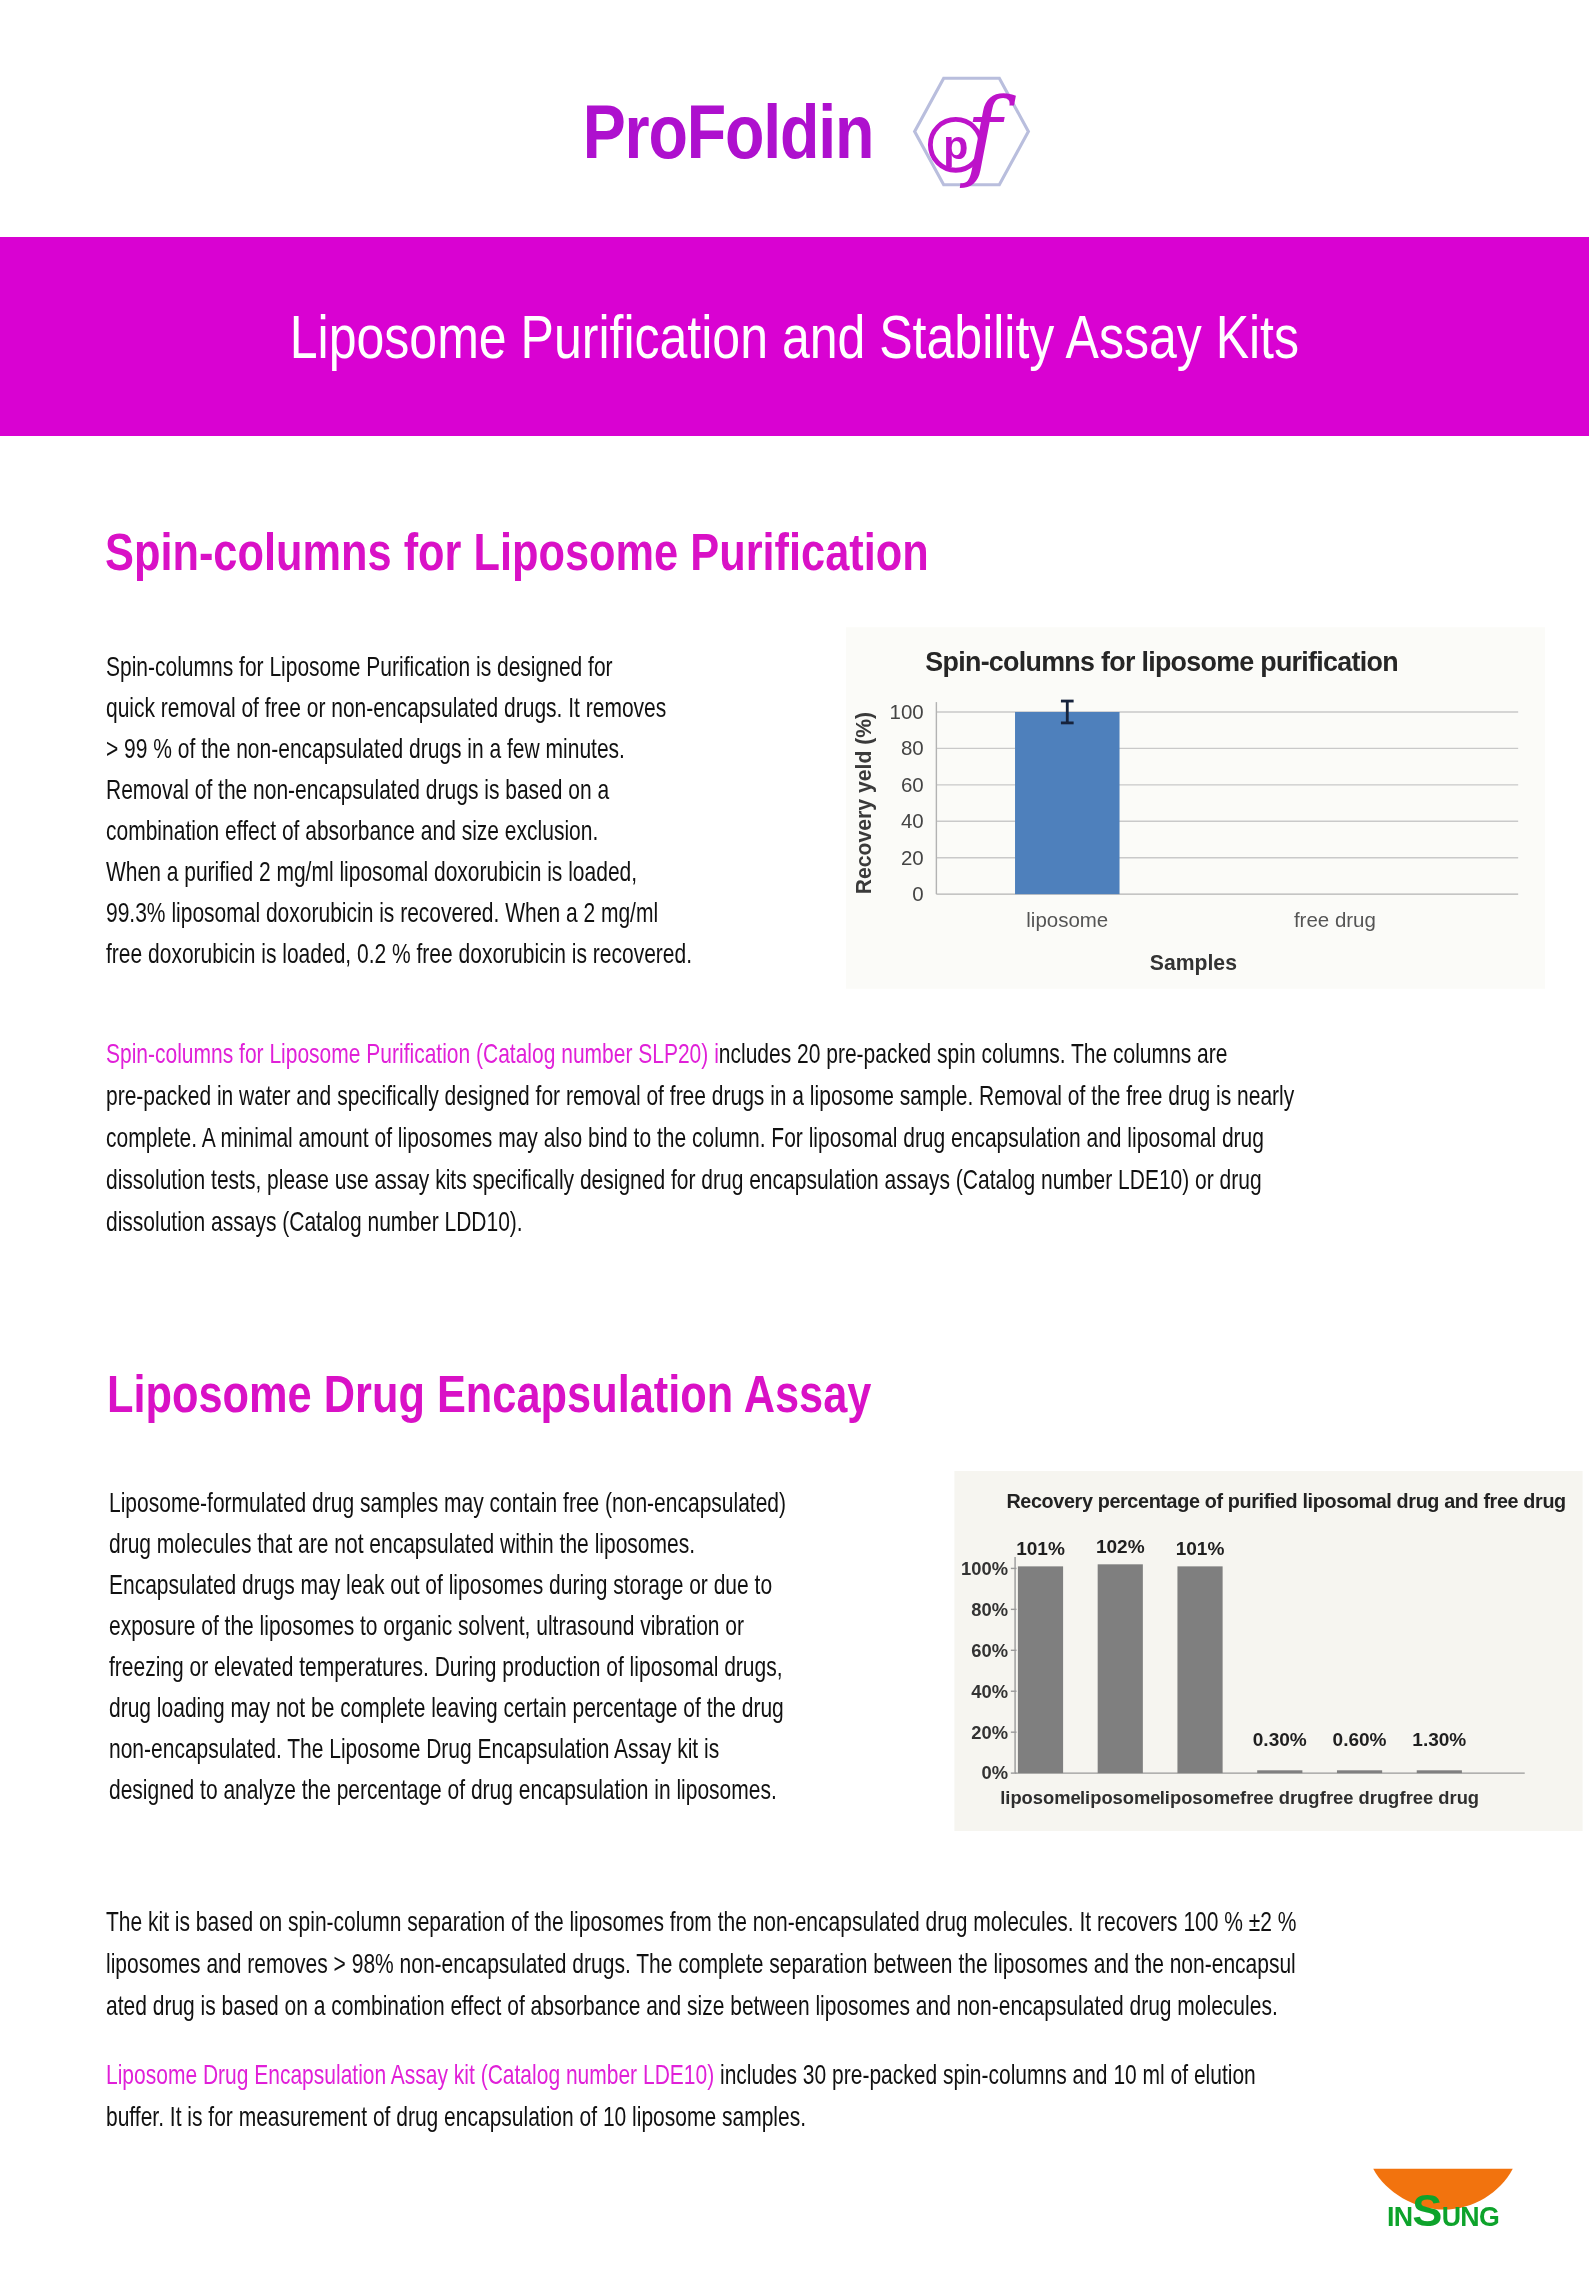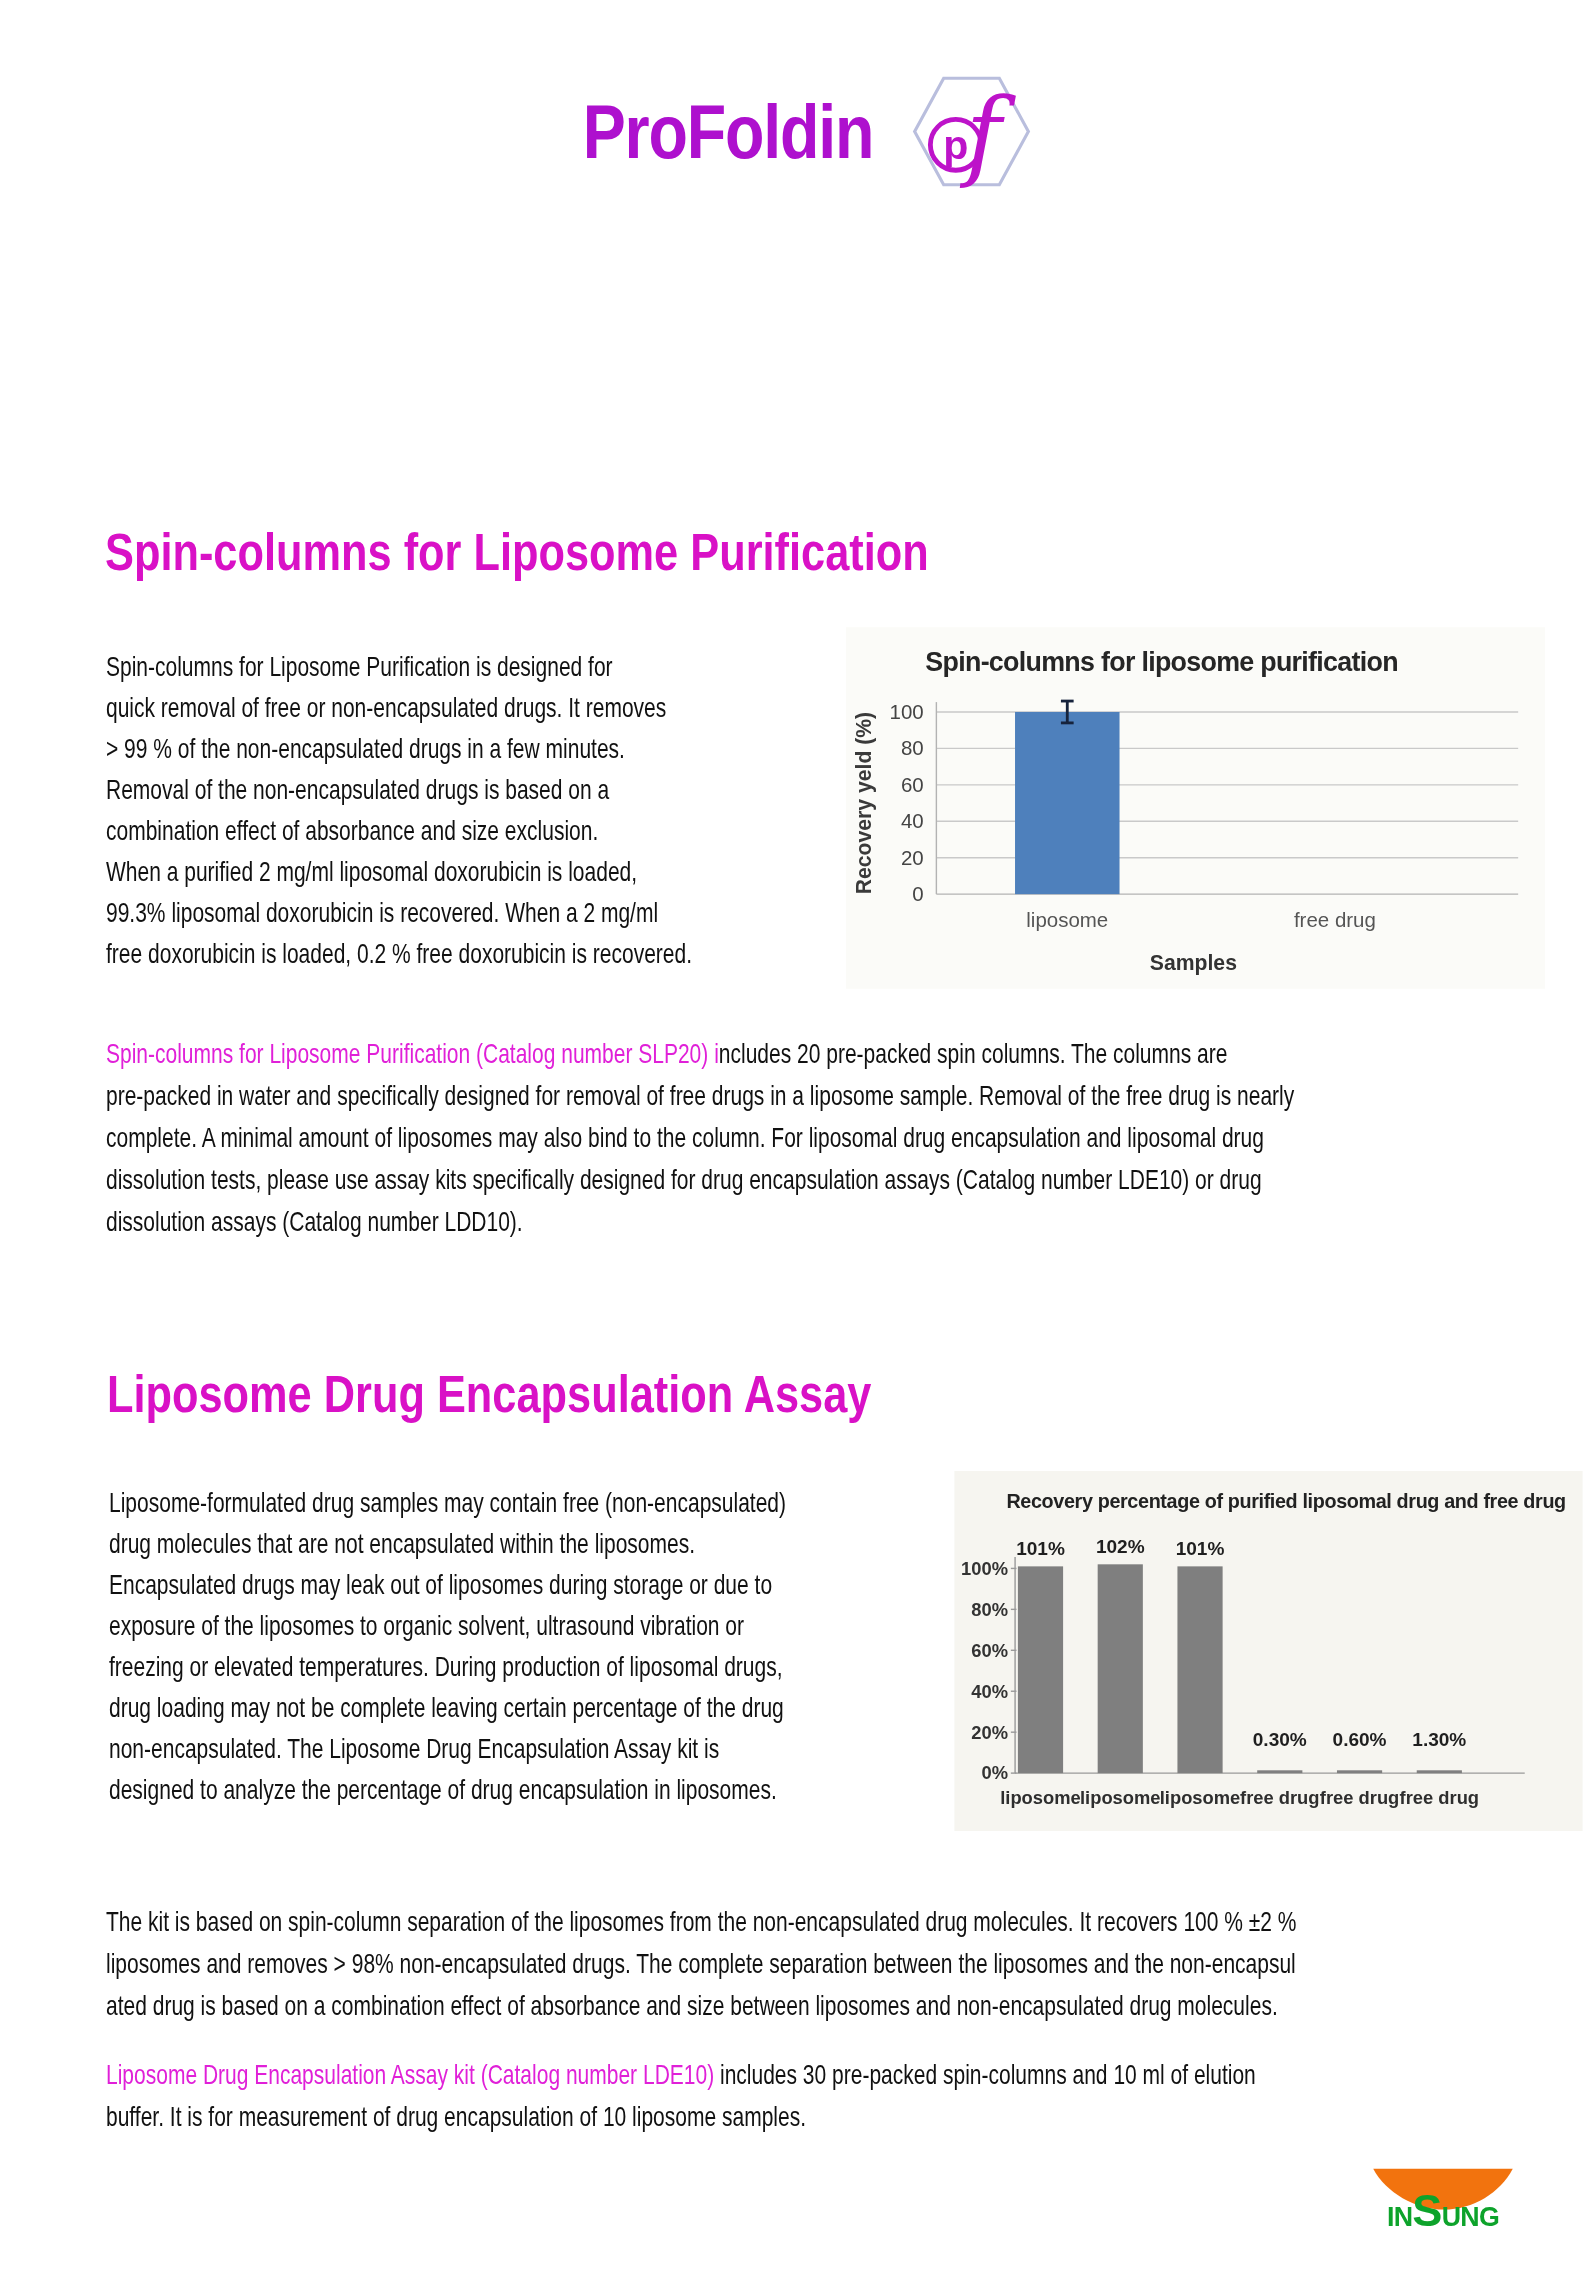--- a/index.html
+++ b/index.html
@@ -51,20 +51,23 @@
   <div class="logo-row">
     <span class="wordmark">ProFoldin</span>
     <svg class="hex-svg" viewBox="0 0 100 100">
       <polygon points="27,6 73,6 97,50 73,94 27,94 3,50" fill="#ffffff" stroke="#b9bedd" stroke-width="2.6"></polygon>
       <circle cx="37" cy="61" r="21" fill="none" stroke="#bd13c9" stroke-width="4"></circle>
       <text x="37" y="73" font-size="34" font-weight="bold" fill="#bd13c9" text-anchor="middle" font-family="Liberation Sans, sans-serif">p</text>
       <text x="60" y="80" font-size="80" font-style="italic" fill="#bd13c9" text-anchor="middle" font-family="DejaVu Serif, serif">f</text>
     </svg>
   </div>
 
+  <div class="banner">
+    <span class="banner-text">Liposome Purification and Stability Assay Kits</span>
+  </div>
 
   <h2 class="sec-heading" id="heading1">Spin-columns for Liposome Purification</h2>
 
   <div class="para" id="para1">Spin-columns for Liposome Purification is designed for
 quick removal of free or non-encapsulated drugs. It removes
 &gt; 99 % of the non-encapsulated drugs in a few minutes.
 Removal of the non-encapsulated drugs is based on a
 combination effect of absorbance and size exclusion.
 When a purified 2 mg/ml liposomal doxorubicin is loaded,
 99.3% liposomal doxorubicin is recovered. When a 2 mg/ml

